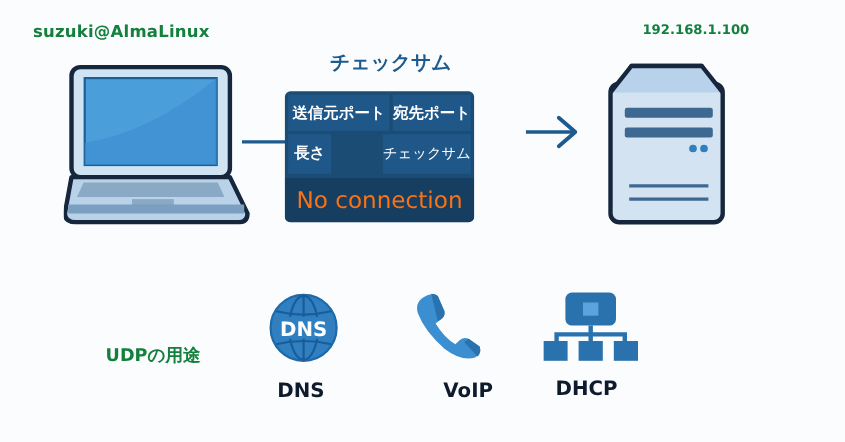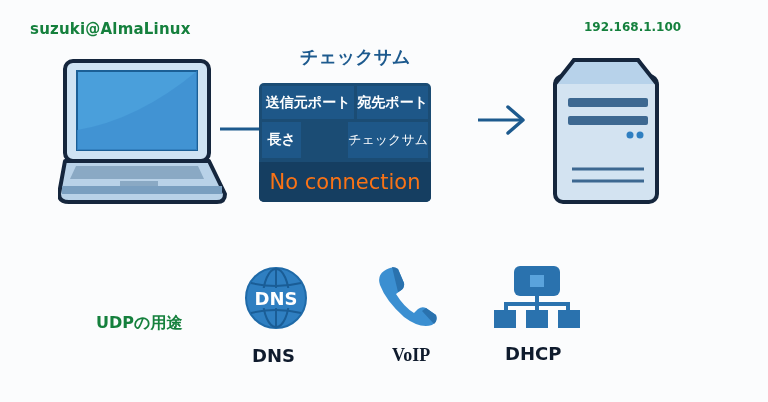--- a/index.html
+++ b/index.html
@@ -35,21 +35,21 @@
     #pk-footer {
       position: absolute; left: 0; right: 0; top: 79px; bottom: 0;
       background: #153e61; color: #f97316; font-size: 21px;
       display: flex; align-items: center; justify-content: center;
     }
     #arrow-left { left: 220px; top: 117px; }
     #arrow-right { left: 478px; top: 104px; }
     #uses-title { left: 96px; top: 290px; font-size: 16px; margin-top: 23px; }
     .use-label { font-size: 18px; color: #0f1b2d; font-weight: bold; }
     #dns-label { left: 252px; top: 345px; }
-    #voip-label { left: 392px; top: 345px; font-family: Liberation Serif, serif; }
+    #voip-label { left: 403px; top: 345px; }
     #dhcp-label { left: 505px; top: 343px; }
     #dns-icon { left: 244px; top: 266px; }
     #voip-icon { left: 374px; top: 263px; }
     #dhcp-icon { left: 494px; top: 264px; }
   </style>
 </head>
 <body>
 
 <div id="client-label" class="abs label-dark">suzuki@AlmaLinux</div>
 <div id="laptop" class="abs">

